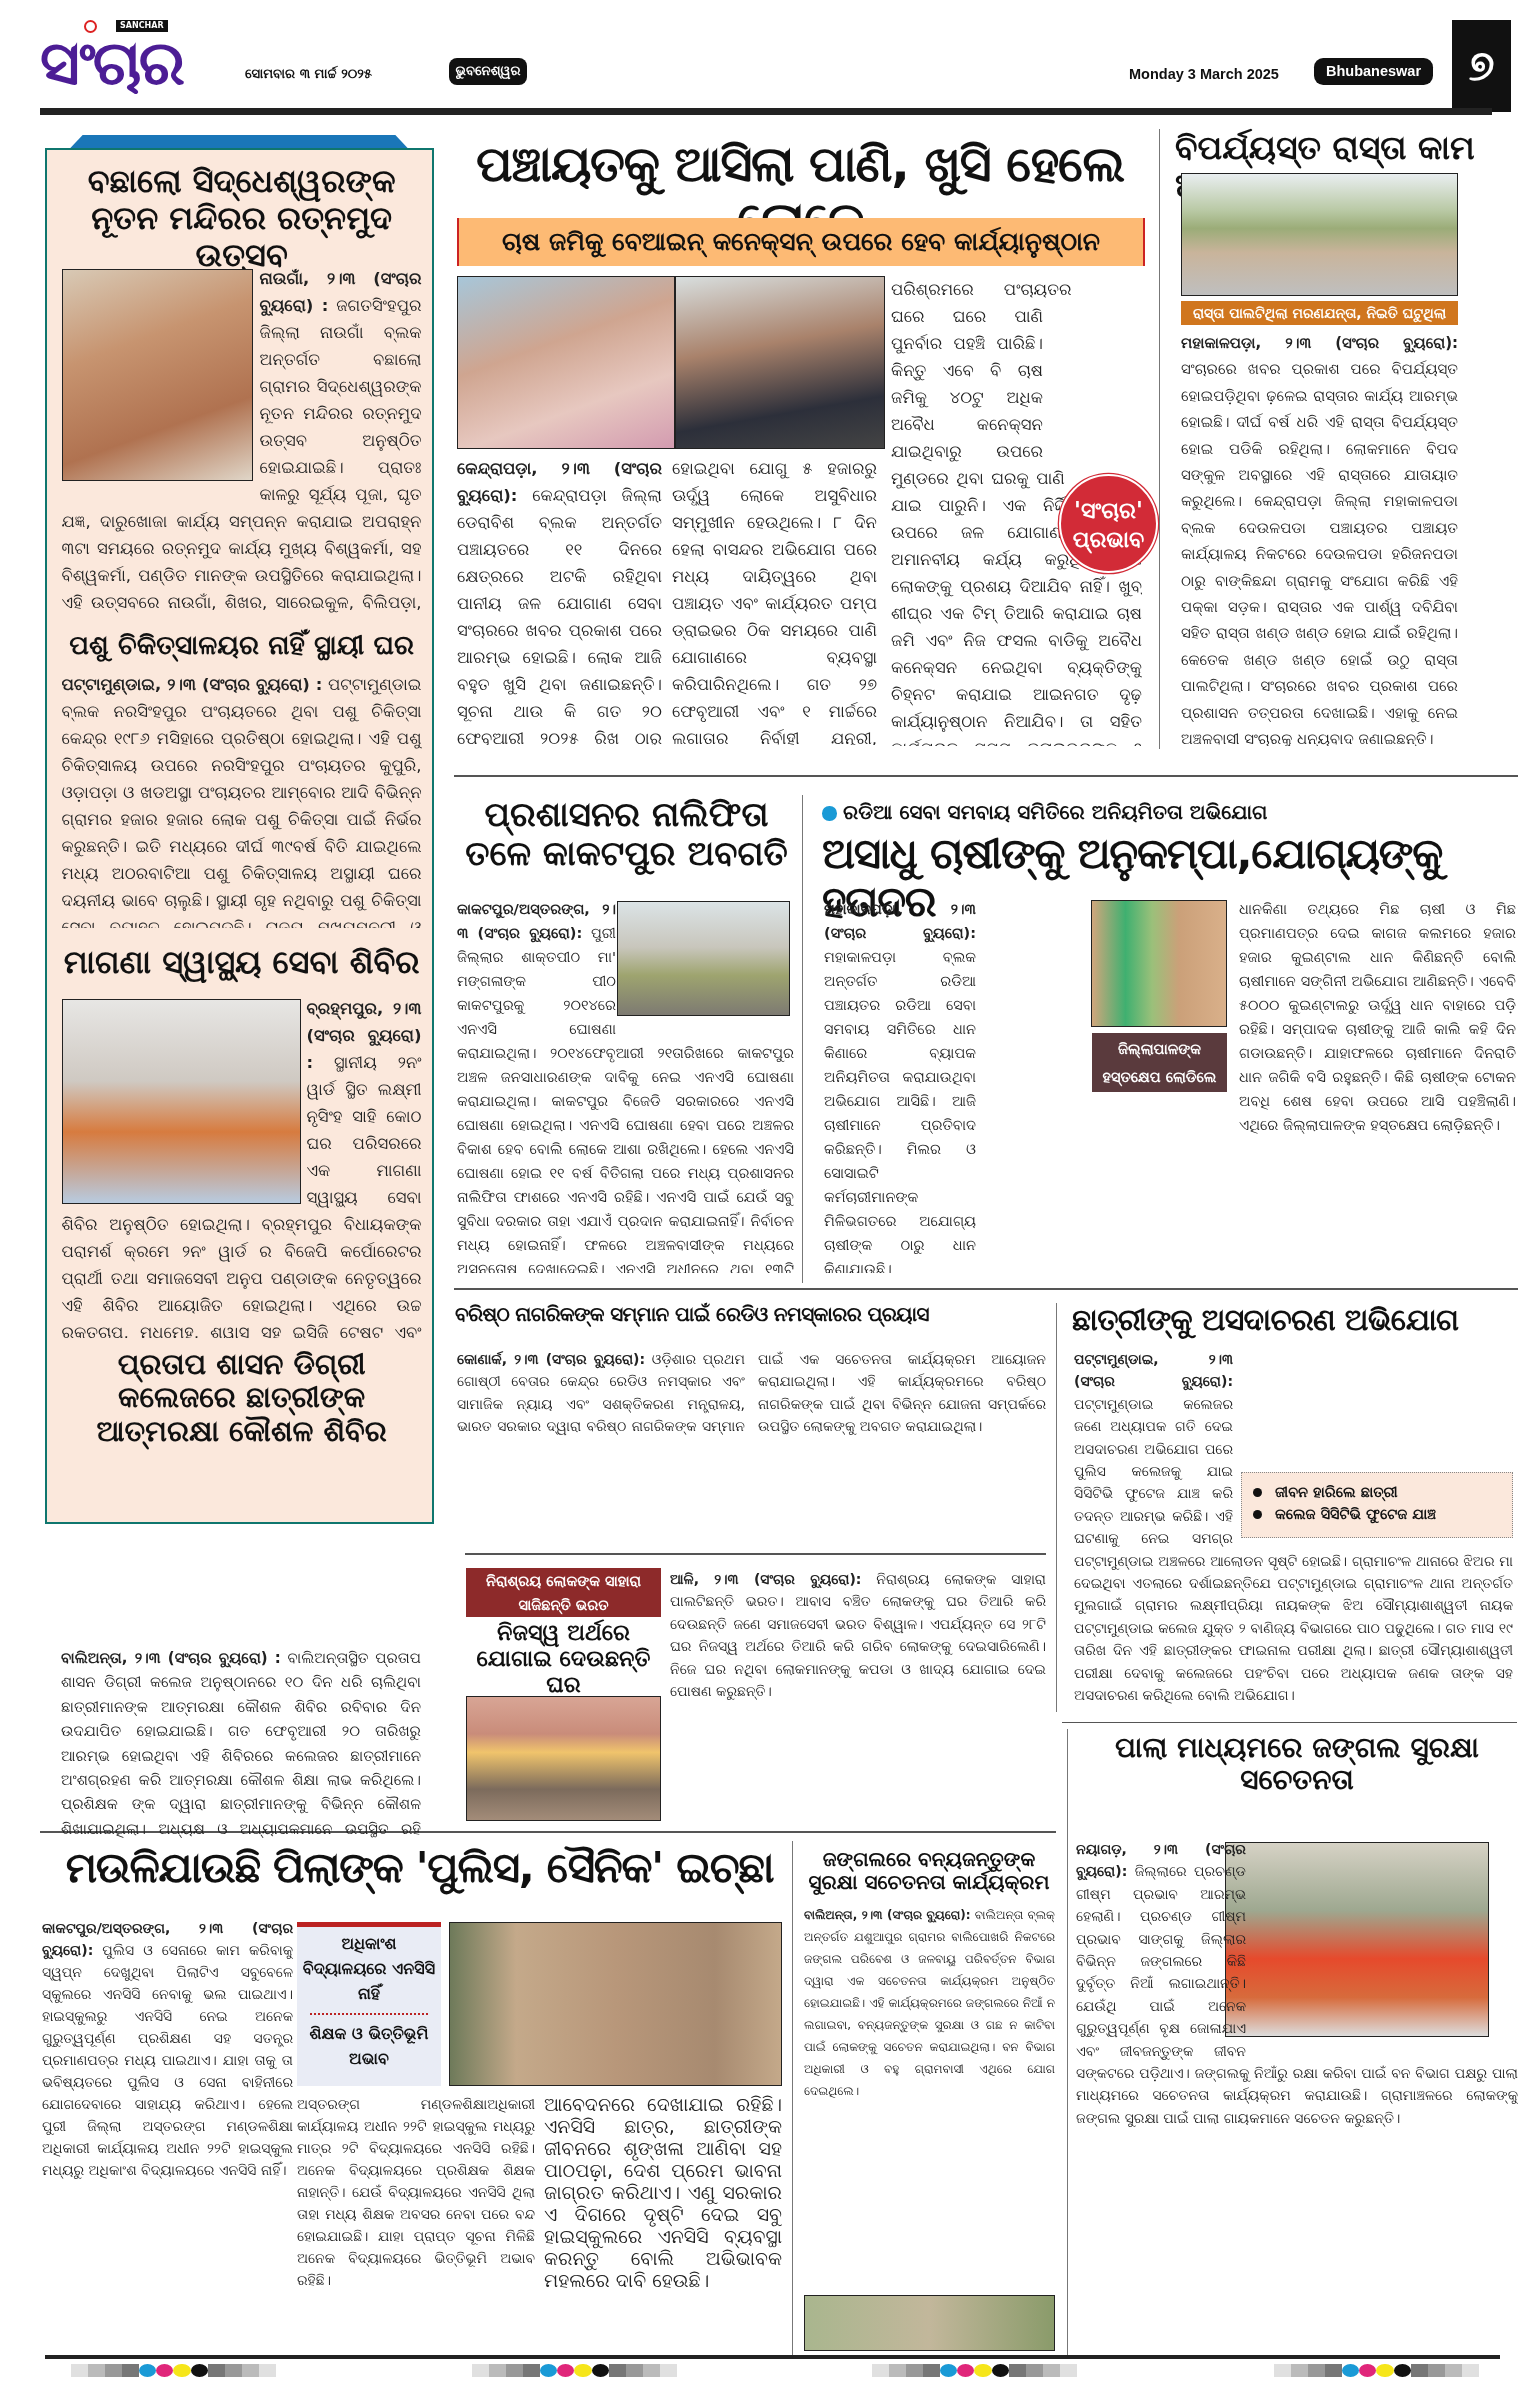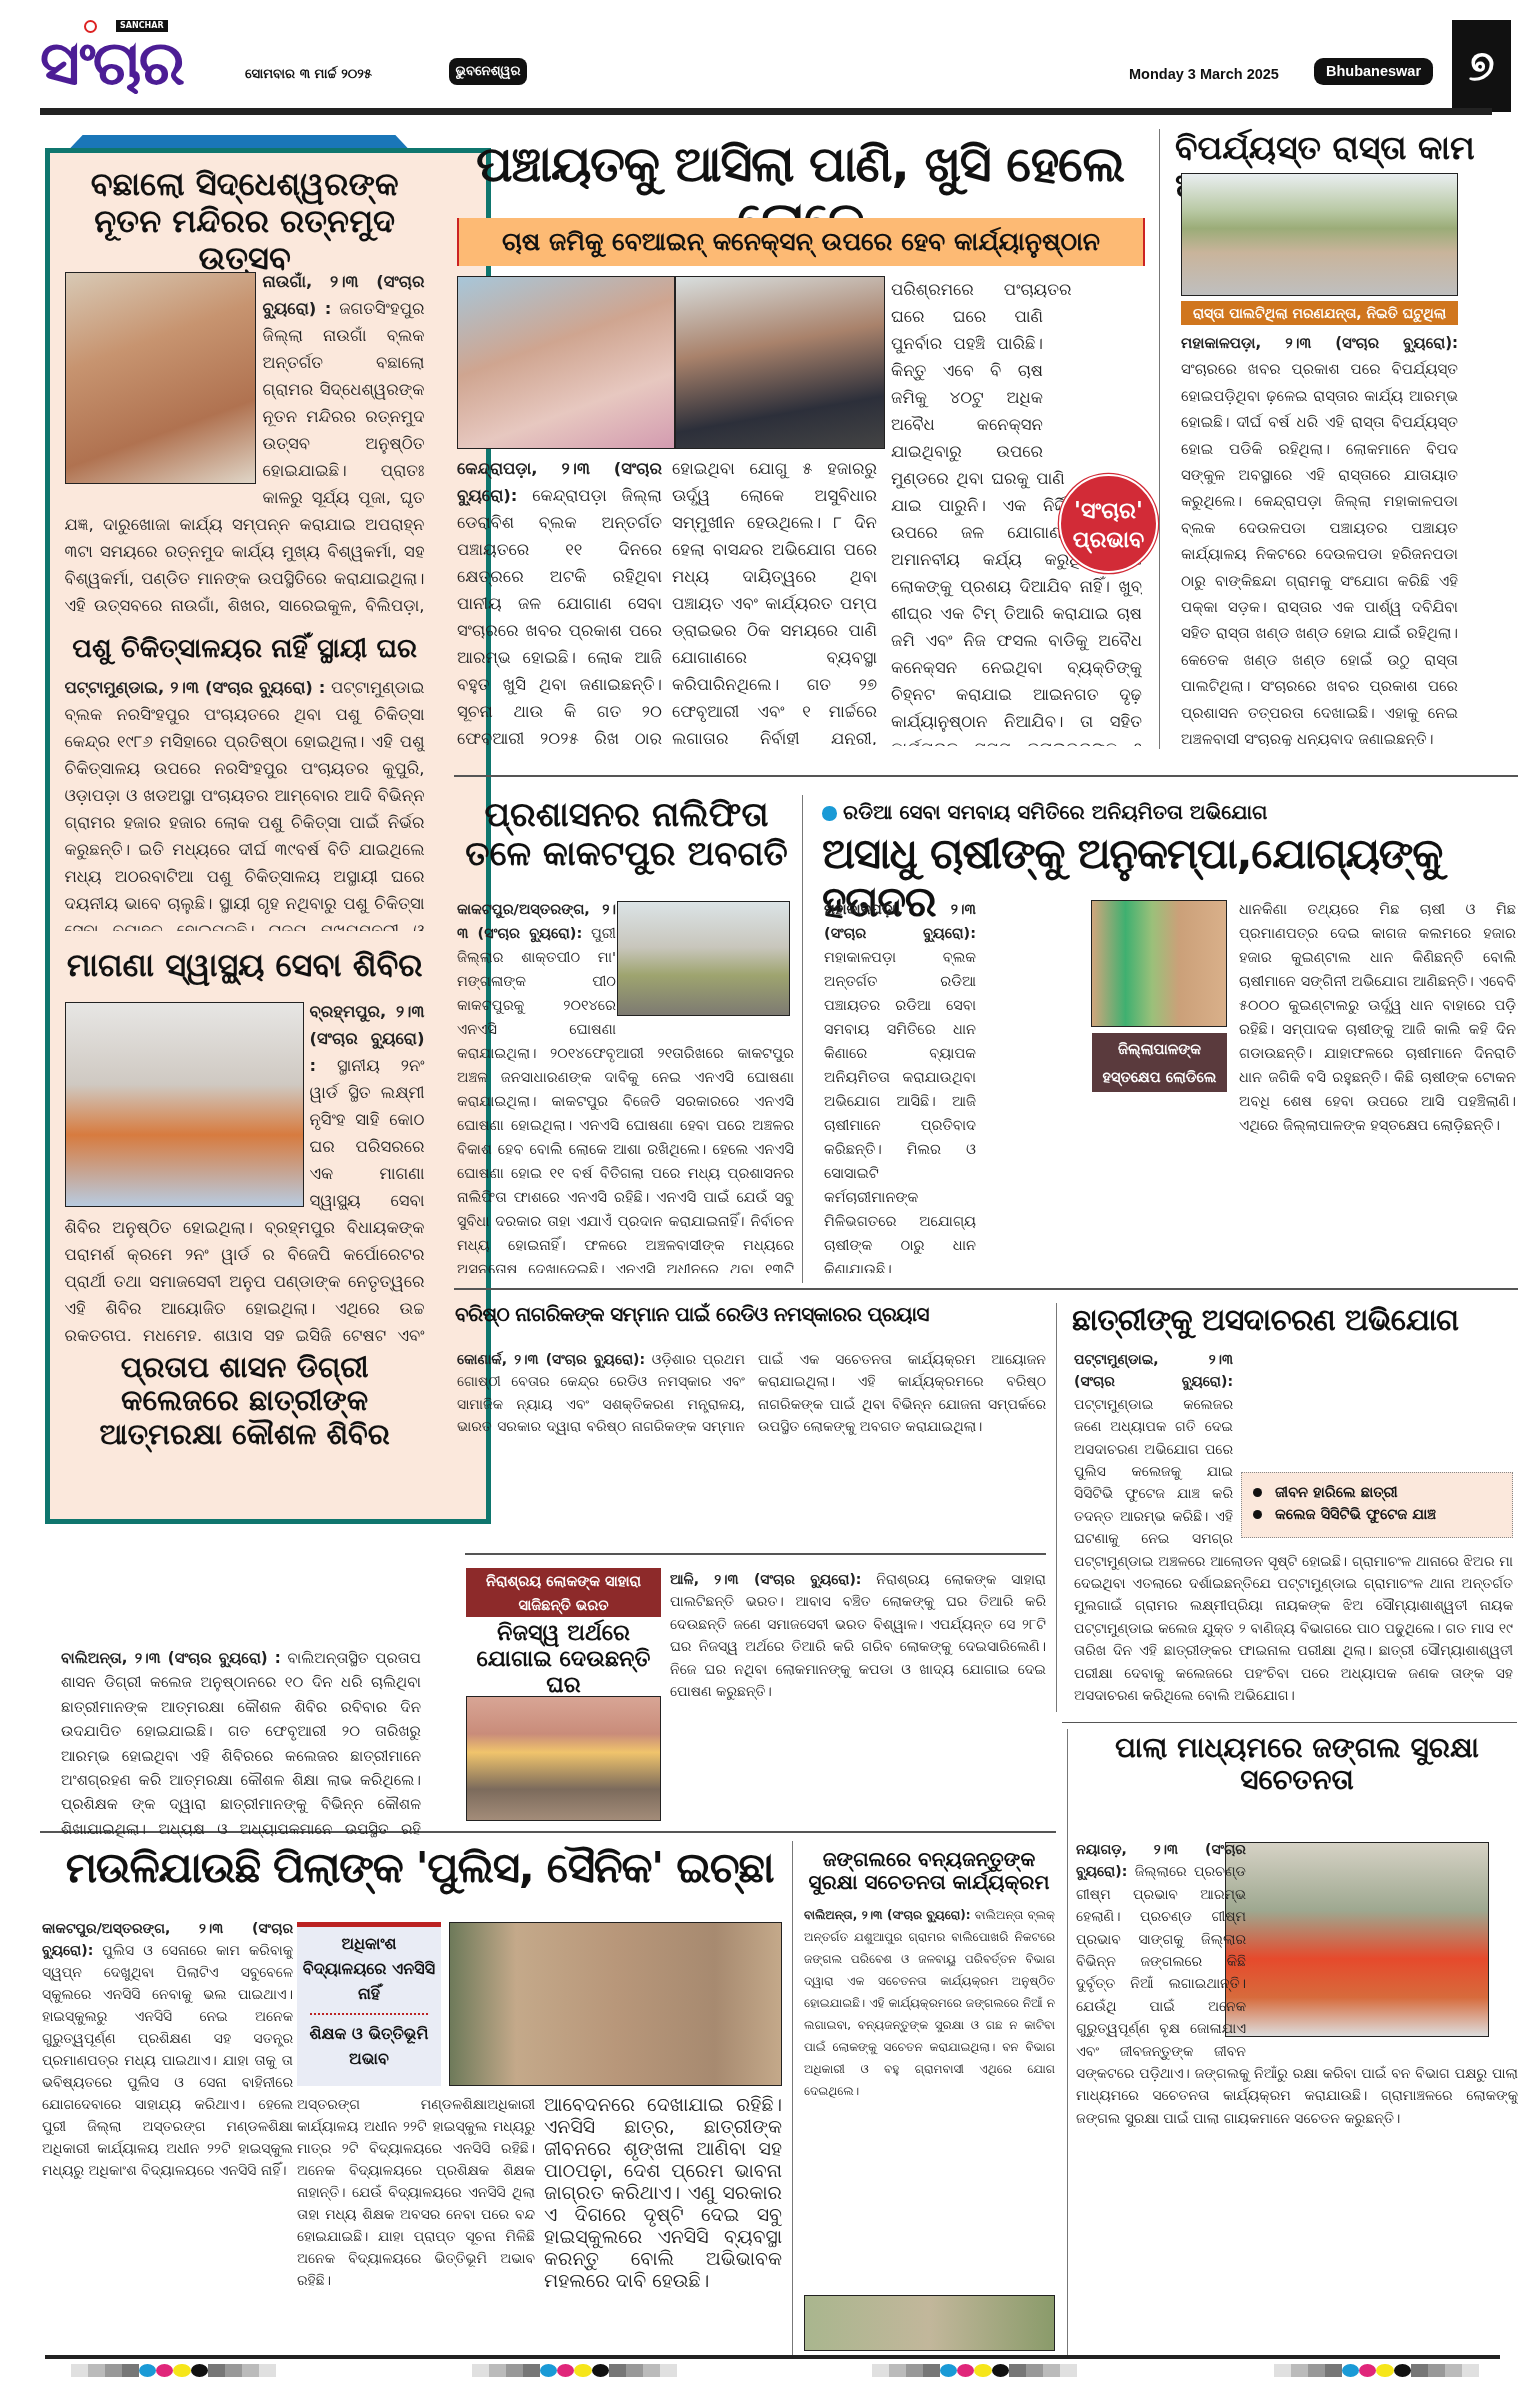--- a/index.html
+++ b/index.html
@@ -15,21 +15,21 @@
 .logo{left:0;top:0;width:172px;height:86px;font-size:61px;font-weight:bold;color:#4c1d95;letter-spacing:-2.6px;line-height:86px}
 .logo-tag{left:76px;top:0;background:#111;color:#fff;font-size:8px;padding:1.3px 4px;font-weight:bold}
 .logo-dot{left:44px;top:0;width:13.2px;height:13.2px;border:2.6px solid #d22;border-radius:50%;background:#fff}
 .date-or{left:205px;top:46px;font-size:13.2px;font-weight:bold}
 .city-or{left:409px;top:38px;background:#111;color:#fff;border-radius:8px;padding:5.3px 6.6px;font-size:13.2px;font-weight:bold}
 .date-en{left:1089px;top:46px;font-size:14.5px;font-weight:bold;font-family:"Liberation Sans",sans-serif}
 .city-en{left:1274px;top:38px;background:#111;color:#fff;border-radius:9.2px;padding:5.3px 12px;font-size:14.5px;font-weight:bold;font-family:"Liberation Sans",sans-serif}
 .page-no{left:1412px;top:0;width:59px;height:92px;background:#111;color:#fff;font-size:42px;font-weight:bold;text-align:center;line-height:92px}
 .mast-rule{left:40px;top:108px;width:1452px;height:6.6px;background:#222}
 
-#leftbox{left:45px;top:148px;width:446px;height:1376px;background:#fbe8dc;border:5px solid #0f766e}
+#leftbox{left:45px;top:148px;width:389px;height:1376px;background:#fbe8dc;border:2px solid #0f766e}
 .lefttab{left:69px;top:135px;width:340px;height:14.5px;background:#1a76b8;clip-path:polygon(4% 0,96% 0,100% 100%,0 100%)}
 .sub-banner{background:#fdba74;border-left:2.6px solid #c22;border-right:2.6px solid #c22;text-align:center;font-weight:bold;font-size:25px}
 .orange-banner{background:#d0761e;color:#fff;text-align:center;font-weight:bold;font-size:20px}
 .maroon-box{background:#5a3a3d;color:#fff;text-align:center;font-weight:bold}
 .red-box{background:#8d2a2a;color:#fff;text-align:center;font-weight:bold}
 .red-badge{width:99px;height:99px;border-radius:50%;background:#d22b37;color:#fff;font-size:22.4px;font-weight:bold;text-align:center;line-height:29px;padding-top:20px;border:2px solid #fff;box-shadow:0 0 0 1.3px #d22b37}
 .bullet-box{background:#fbe8dc;border:1.3px dotted #888;padding:9.2px 13.2px;font-weight:bold;font-size:20px;line-height:34px}
 .bullet{display:inline-block;width:9.2px;height:9.2px;background:#111;border-radius:50%;margin-right:13.2px}
 .side-box{background:#e9ecf5;border-top:5.3px solid #b22;text-align:center;font-weight:bold;font-size:22.4px;line-height:36px}
 .dotline{border-top:2px dotted #b22;margin:6.6px 13.2px}

